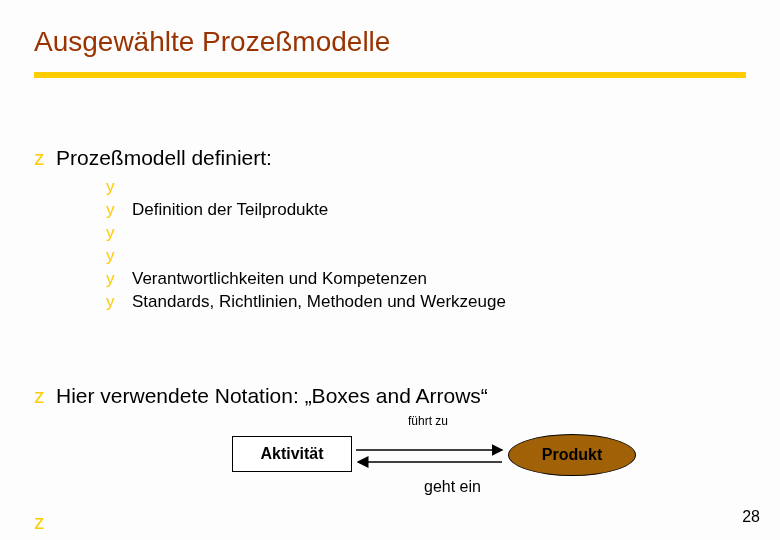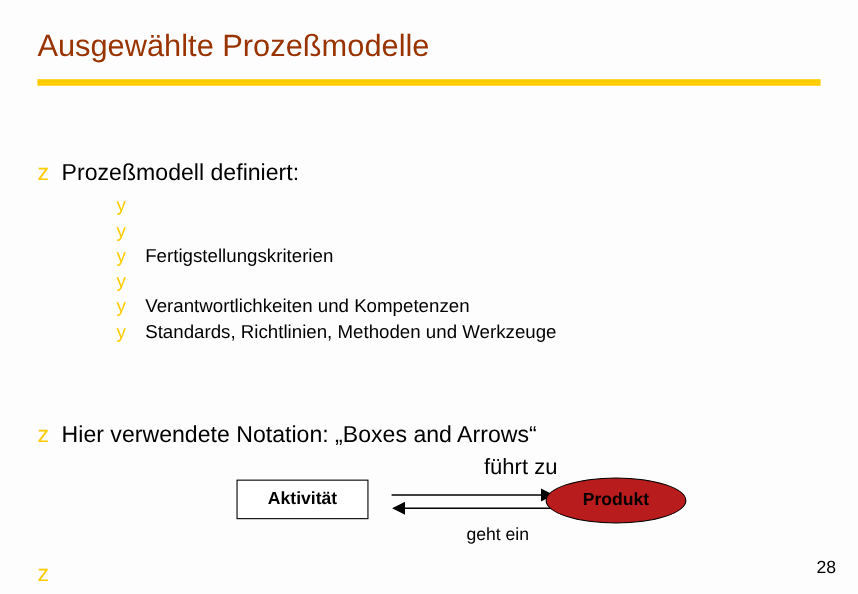--- a/index.html
+++ b/index.html
@@ -65,53 +65,53 @@
   }
 
   .diagram {
     position: relative;
     width: 560px;
     height: 86px;
     margin: 2px 0 10px 130px;
   }
   .label-top {
     position: absolute;
-    left: 276px;
+    left: 244px;
     top: 0;
-    font-size: 20px;
+    font-size: 12px;
   }
   .label-bottom {
     position: absolute;
     left: 260px;
     top: 64px;
     font-size: 16px;
   }
   .box {
     position: absolute;
-    left: 51px;
+    left: 68px;
     top: 22px;
     width: 120px;
     height: 36px;
     border: 1.5px solid #000;
     background: #fff;
     box-sizing: border-box;
     display: flex;
     align-items: center;
     justify-content: center;
     font-size: 16px;
     font-weight: bold;
   }
   .ellipse {
     position: absolute;
-    left: 332px;
+    left: 344px;
     top: 20px;
     width: 126px;
     height: 40px;
     border: 1.5px solid #000;
-    background: #b91c1c;
+    background: #a16207;
     border-radius: 50%;
     display: flex;
     align-items: center;
     justify-content: center;
     font-size: 16px;
     font-weight: bold;
   }
   .arrows-svg {
     position: absolute;
     left: 188px;
@@ -140,24 +140,24 @@
     <span class="z-mark">z</span>
     <span class="top-text">Prozeßmodell definiert:</span>
   </div>
 
   <div class="sub-list">
     <div class="sub-item">
       <span class="y-mark">y</span>
     </div>
     <div class="sub-item">
       <span class="y-mark">y</span>
+      <span class="sub-text">Definition der Teilprodukte</span>
     </div>
     <div class="sub-item">
       <span class="y-mark">y</span>
-      <span class="sub-text">Fertigstellungskriterien</span>
     </div>
     <div class="sub-item">
       <span class="y-mark">y</span>
     </div>
     <div class="sub-item">
       <span class="y-mark">y</span>
       <span class="sub-text">Verantwortlichkeiten und Kompetenzen</span>
     </div>
     <div class="sub-item">
       <span class="y-mark">y</span>

